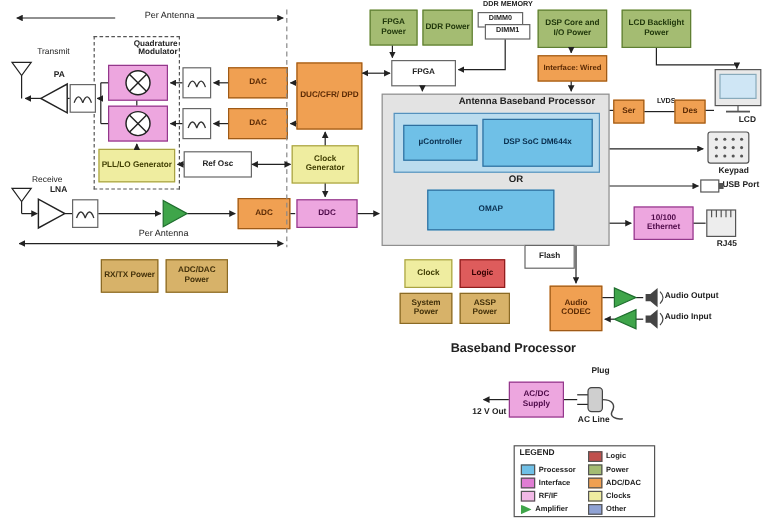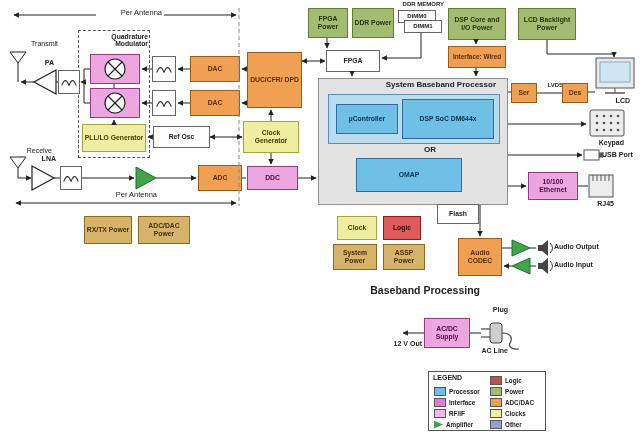--- a/index.html
+++ b/index.html
@@ -84,21 +84,21 @@
   <div class="block g" style="left:352px;top:8px;width:42px;height:30px;">DDR Power</div>
   <div class="lbl t6" style="left:392px;top:1px;width:52px;">DDR MEMORY</div>
   <div class="block w t6" style="left:398px;top:10px;width:38px;height:13px;font-size:6px;">DIMM0</div>
   <div class="block w t6" style="left:404px;top:20px;width:38px;height:13px;font-size:6px;">DIMM1</div>
   <div class="block g" style="left:448px;top:8px;width:58px;height:32px;">DSP Core and I/O Power</div>
   <div class="block g" style="left:518px;top:8px;width:58px;height:32px;">LCD Backlight Power</div>
   <div class="block w" style="left:326px;top:50px;width:54px;height:22px;">FPGA</div>
   <div class="block o" style="left:448px;top:46px;width:58px;height:22px;font-size:6.4px;">Interface: Wired</div>
 
   <div class="abs gray" style="left:318px;top:78px;width:190px;height:127px;"></div>
-  <div class="lbl" style="left:330px;top:81px;width:166px;font-size:8px;">System Baseband Processor</div>
+  <div class="lbl" style="left:330px;top:81px;width:166px;font-size:8px;">Antenna Baseband Processor</div>
   <div class="abs inner" style="left:328px;top:94px;width:172px;height:50px;"></div>
   <div class="block bl" style="left:336px;top:104px;width:62px;height:30px;">µController</div>
   <div class="block bl" style="left:402px;top:99px;width:92px;height:40px;">DSP SoC DM644x</div>
   <div class="lbl" style="left:396px;top:146px;width:40px;font-size:8px;">OR</div>
   <div class="block bl" style="left:356px;top:158px;width:106px;height:34px;">OMAP</div>
 
   <div class="block o" style="left:511px;top:83px;width:26px;height:20px;">Ser</div>
   <div class="lbl t6" style="left:537px;top:82px;width:26px;">LVDS</div>
   <div class="block o" style="left:562px;top:83px;width:26px;height:20px;">Des</div>
   <div class="lbl" style="left:602px;top:97px;width:28px;">LCD</div>
@@ -108,21 +108,21 @@
   <div class="lbl" style="left:590px;top:200px;width:24px;">RJ45</div>
 
   <div class="block w" style="left:437px;top:204px;width:42px;height:20px;">Flash</div>
   <div class="block y" style="left:337px;top:216px;width:40px;height:24px;">Clock</div>
   <div class="block r" style="left:383px;top:216px;width:38px;height:24px;">Logic</div>
   <div class="block tan" style="left:333px;top:244px;width:44px;height:26px;">System Power</div>
   <div class="block tan" style="left:383px;top:244px;width:42px;height:26px;">ASSP Power</div>
   <div class="block o" style="left:458px;top:238px;width:44px;height:38px;">Audio CODEC</div>
   <div class="lbl" style="left:554px;top:243px;width:54px;text-align:left;">Audio Output</div>
   <div class="lbl" style="left:554px;top:261px;width:54px;text-align:left;">Audio Input</div>
-  <div class="lbl" style="left:370px;top:285px;width:110px;font-size:10.5px;">Baseband Processing</div>
+  <div class="lbl" style="left:370px;top:285px;width:110px;font-size:10.5px;">Baseband Processor</div>
 
   <div class="block p" style="left:424px;top:318px;width:46px;height:30px;">AC/DC Supply</div>
   <div class="lbl" style="left:482px;top:306px;width:26px;">Plug</div>
   <div class="lbl" style="left:472px;top:347px;width:36px;">AC Line</div>
   <div class="lbl" style="left:374px;top:340px;width:48px;">12 V Out</div>
 
   <div class="abs" style="left:428px;top:371px;width:118px;height:60px;background:#fff;border:1px solid #555;"></div>
   <div class="lbl above" style="left:433px;top:374px;width:44px;text-align:left;font-size:7px;">LEGEND</div>
   <div class="lrow" style="left:434px;top:387px;">
       <span class="sw" style="background: rgb(111, 192, 231);"></span>

